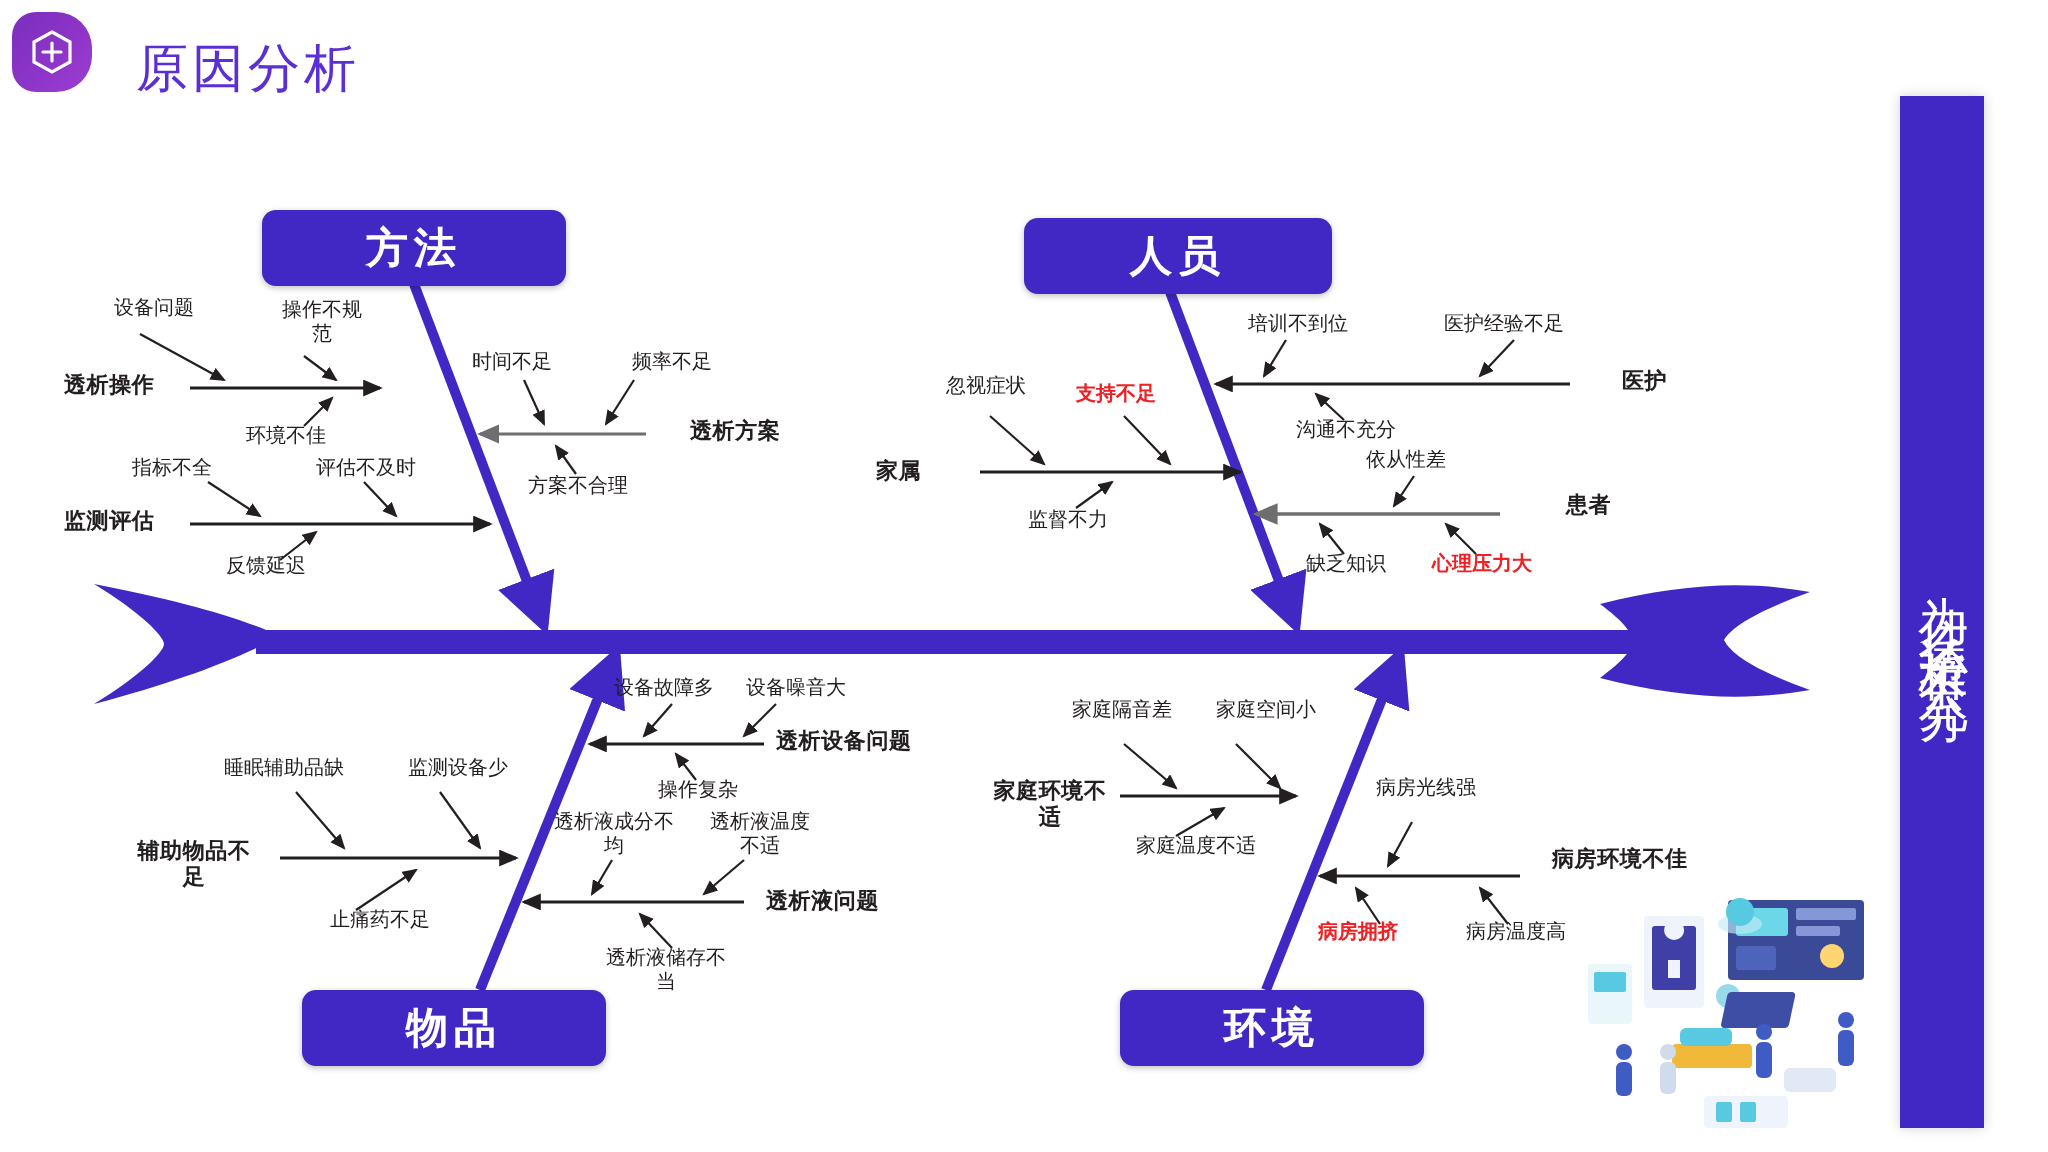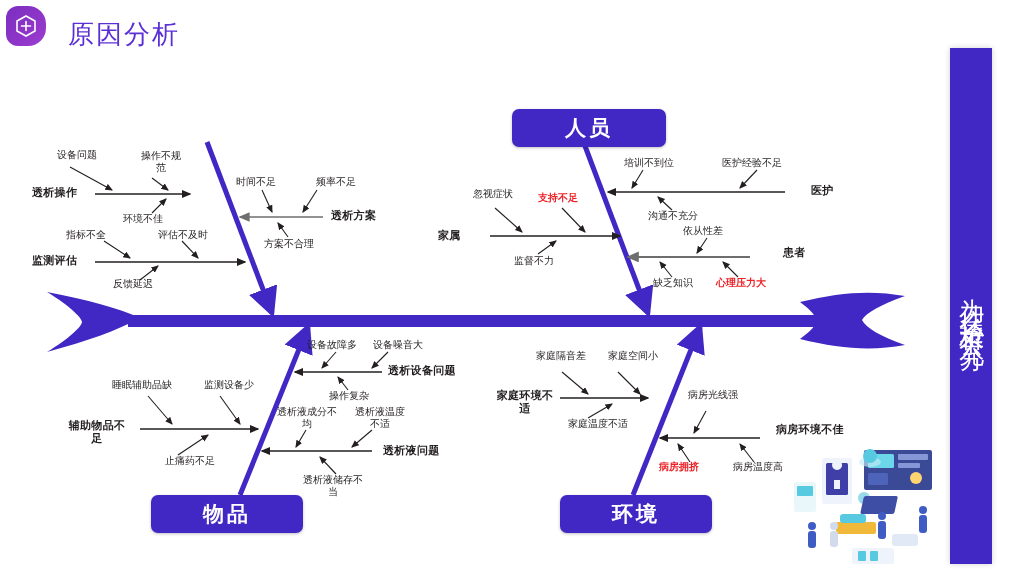--- a/index.html
+++ b/index.html
@@ -154,35 +154,36 @@
     <line x1="562" y1="372" x2="588" y2="394" stroke="#231f20" stroke-width="1.1" marker-end="url(#ar-k)"></line>
     <line x1="618" y1="372" x2="640" y2="394" stroke="#231f20" stroke-width="1.1" marker-end="url(#ar-k)"></line>
     <line x1="588" y1="418" x2="612" y2="404" stroke="#231f20" stroke-width="1.1" marker-end="url(#ar-k)"></line>
 
     <line x1="760" y1="438" x2="660" y2="438" stroke="#231f20" stroke-width="1.4" marker-end="url(#ar-k)"></line>
     <line x1="706" y1="411" x2="694" y2="433" stroke="#231f20" stroke-width="1.1" marker-end="url(#ar-k)"></line>
     <line x1="690" y1="462" x2="678" y2="444" stroke="#231f20" stroke-width="1.1" marker-end="url(#ar-k)"></line>
     <line x1="754" y1="462" x2="740" y2="444" stroke="#231f20" stroke-width="1.1" marker-end="url(#ar-k)"></line>
   </svg>
 
+  <div class="cat-box" style="left:131px;top:105px;width:152px;height:38px;">方法</div>
   <div class="cat-box" style="left:512px;top:109px;width:154px;height:38px;">人员</div>
   <div class="cat-box" style="left:151px;top:495px;width:152px;height:38px;">物品</div>
   <div class="cat-box" style="left:560px;top:495px;width:152px;height:38px;">环境</div>
 
   <div class="lbl bold" style="left:32px;top:187px;">透析操作</div>
   <div class="lbl" style="left:57px;top:149px;">设备问题</div>
   <div class="lbl ctr" style="left:133px;top:150px;width:56px;"><span>操作不规</span><br><span>范</span></div>
   <div class="lbl" style="left:123px;top:213px;">环境不佳</div>
 
   <div class="lbl bold" style="left:32px;top:255px;text-align:center;">监测评估</div>
   <div class="lbl" style="left:66px;top:229px;">指标不全</div>
   <div class="lbl" style="left:158px;top:229px;">评估不及时</div>
   <div class="lbl" style="left:113px;top:278px;">反馈延迟</div>
 
-  <div class="lbl bold" style="left:331px;top:210px;">透析方案</div>
+  <div class="lbl bold" style="left:345px;top:210px;">透析方案</div>
   <div class="lbl" style="left:236px;top:176px;">时间不足</div>
   <div class="lbl" style="left:316px;top:176px;">频率不足</div>
   <div class="lbl" style="left:264px;top:238px;">方案不合理</div>
 
   <div class="lbl bold" style="left:438px;top:230px;">家属</div>
   <div class="lbl" style="left:473px;top:188px;">忽视症状</div>
   <div class="lbl red" style="left:538px;top:192px;">支持不足</div>
   <div class="lbl" style="left:514px;top:255px;">监督不力</div>
 
   <div class="lbl bold" style="left:811px;top:185px;">医护</div>

